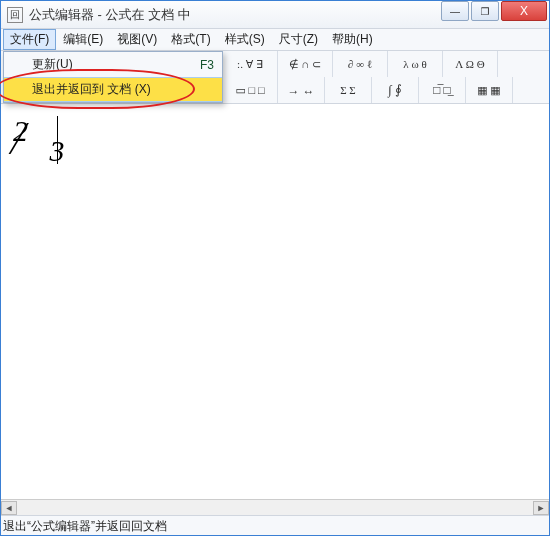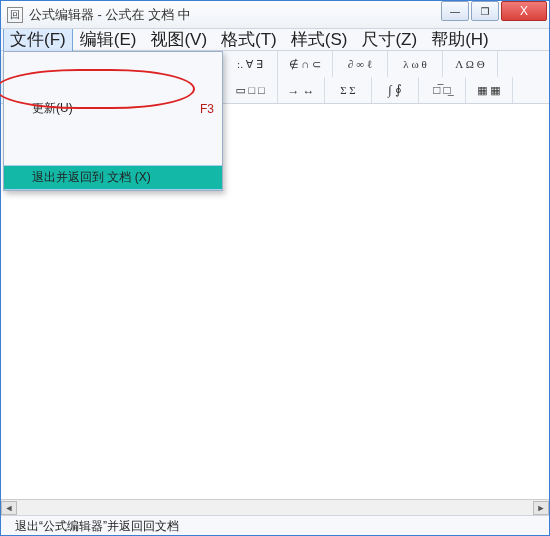--- a/index.html
+++ b/index.html
@@ -5,41 +5,41 @@
   * { box-sizing: border-box; margin: 0; padding: 0; }
   body { font-family: "Microsoft YaHei", "SimSun", Arial, sans-serif; font-size: 12px; background: #fff; }
   .window { width: 550px; height: 536px; border: 1px solid #3a7fd4; background: #fff; position: relative; display: flex; flex-direction: column; }
   .titlebar { height: 28px; background: linear-gradient(#fdfdfe,#eef2f7); display: flex; align-items: center; border-bottom: 1px solid #d0d6df; position: relative; }
   .titlebar-icon { width: 16px; height: 16px; margin: 0 6px 0 6px; display:flex;align-items:center;justify-content:center;font-size:10px;color:#444;border:1px solid #888; }
   .titlebar-title { flex: 1; color: #333; font-size: 13px; }
   .titlebar-buttons { position: absolute; right: 0; top: 0; display: flex; }
   .ttl-btn { width: 28px; height: 20px; border: 1px solid #8ea6c4; margin-right: 2px; display:flex; align-items:center; justify-content:center; border-radius: 2px; background: linear-gradient(#f7faff,#dbe6f4); font-size: 10px; color:#333;}
   .ttl-btn.close { width: 46px; background: linear-gradient(#f07b78,#d9423c); border-color:#b02d28; color:#fff; font-size:12px;}
   .menubar { height: 22px; border-bottom: 1px solid #d0d6df; display: flex; align-items: center; padding: 0 2px; background: #f6f8fb; }
-  .menu-item { padding: 2px 7px; color: #222; cursor: default; font-size: 17px; }
+  .menu-item { padding: 2px 7px; color: #222; cursor: default; font-size: 12px; }
   .menu-item.active { border: 1px solid #7aa7da; background: #dbeafd; padding: 1px 6px; }
   .toolbar-area { position: relative; background: #f6f8fb; border-bottom: 1px solid #d0d6df; }
   .toolbar-row { display: flex; height: 26px; align-items:center; }
   .tb-group { display:flex; align-items:center; height:100%; border-right:1px solid #d7dde6; padding:0 3px;}
   .tb-btn { width: 30px; height: 22px; display:flex; align-items:center; justify-content:center; font-size:13px; font-family: "Times New Roman", serif; color:#333; border:1px solid transparent;}
   .dropdown-menu { position: absolute; top: 0; left: 2px; width: 220px; background: #f6f8fb; border: 1px solid #9aafca; box-shadow: 2px 3px 6px rgba(0,0,0,0.25); z-index: 20; }
-  .dd-item { display:flex; align-items:center; padding: 4px 8px 4px 28px; font-size:12px; color:#222; position:relative;margin-top:44px;}
-  .dd-item .shortcut { margin-left:auto; color:#b91c1c; }
-  .dd-item.hover { background:#14b8a6; border-top:1px solid #a9cdee; border-bottom:1px solid #a9cdee; padding-top:3px; padding-bottom:3px;}
+  .dd-item { display:flex; align-items:center; padding: 4px 8px 4px 28px; font-size:12px; color:#222; position:relative;}
+  .dd-item .shortcut { margin-left:auto; color:#14532d; }
+  .dd-item.hover { background:#fde047; border-top:1px solid #a9cdee; border-bottom:1px solid #a9cdee; padding-top:3px; padding-bottom:3px;}
   .red-oval { position:absolute; border:2px solid #d22; border-radius: 50% / 60%; pointer-events:none; z-index:30;}
   .workarea { flex:1; background:#fff; position:relative; overflow:hidden; }
   .formula { position:absolute; top:10px; left:12px; font-family: "Times New Roman", serif; font-size:30px; font-style: italic; color:#000; }
   .formula .num { position:relative; left:0; top:0; }
   .formula .den { position:relative; left:14px; top:20px; }
   .formula .slash { position:absolute; left:2px; top:-2px; font-size:46px; font-style: normal; transform: scaleX(0.85);}
   .cursor { position:absolute; left:56px; top:12px; width:1px; height:48px; background:#000; }
   .scroll-h { height:16px; background:#f0f0f0; border-top:1px solid #ccc; display:flex; align-items:center;}
   .scroll-h .arrow { width:16px; height:14px; border:1px solid #bbb; background:#e6e6e6; display:flex;align-items:center;justify-content:center;font-size:9px;color:#555;}
   .scroll-h .track { flex:1; height:14px; }
-  .statusbar { height:20px; border-top:1px solid #d0d6df; background:#f6f8fb; padding:2px 14px; font-size:12px; color:#222;}
+  .statusbar { height:20px; border-top:1px solid #d0d6df; background:#f6f8fb; padding:2px 2px; font-size:12px; color:#222;}
 </style>
 </head>
 <body>
 
 <div class="window">
 
   <div class="titlebar">
     <div class="titlebar-icon">回</div>
     <div class="titlebar-title">公式编辑器 - 公式在 文档 中</div>
     <div class="titlebar-buttons">

